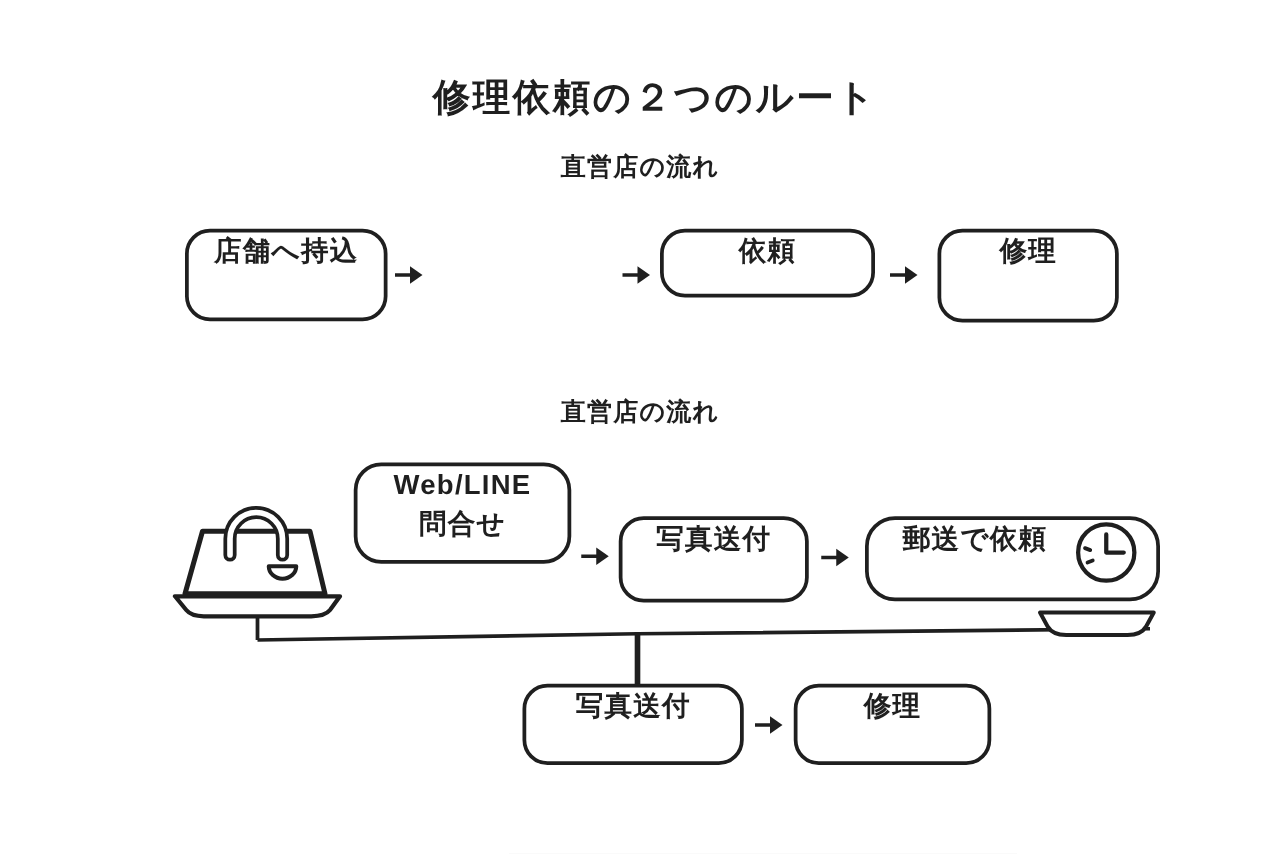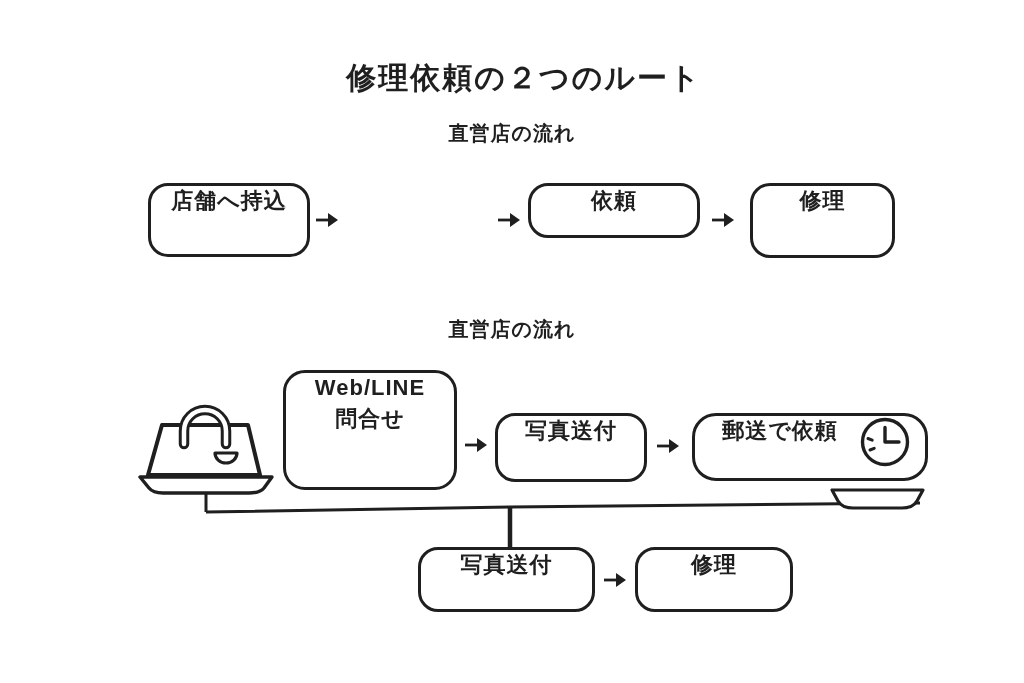--- a/index.html
+++ b/index.html
@@ -27,21 +27,21 @@
     display:flex; align-items:flex-start; justify-content:center;
     font-size:22px; font-weight:600; letter-spacing:1px;
     text-align:center; white-space:pre-line; line-height:1.4;
   }
   
   .b1 { left:148px; top:183px; width:162px; height:74px; }
   .b2 { left:343px; top:183px; width:150px; height:74px; }
   .b3 { left:528px; top:183px; width:172px; height:55px; }
   .b4 { left:750px; top:183px; width:145px; height:75px; }
   
-  .b5 { left:283px; top:370px; width:174px; height:120px; border-radius:22px; }
+  .b5 { left:283px; top:370px; width:174px; height:81px; border-radius:22px; }
   .b6 { left:495px; top:413px; width:152px; height:69px; }
   .b7 { left:692px; top:413px; width:236px; height:68px; border-radius:24px;
         justify-content:flex-start; padding:0 8px 0 6px; }
   .b7 .lbl { flex:1; text-align:center; }
   
   .b8 { left:418px; top:547px; width:177px; height:65px; }
   .b9 { left:635px; top:547px; width:158px; height:65px; }
   .arrow { position:absolute; width:26px; height:22px; }
   .a1 { left:314px; top:209px; }
   .a2 { left:496px; top:209px; }

